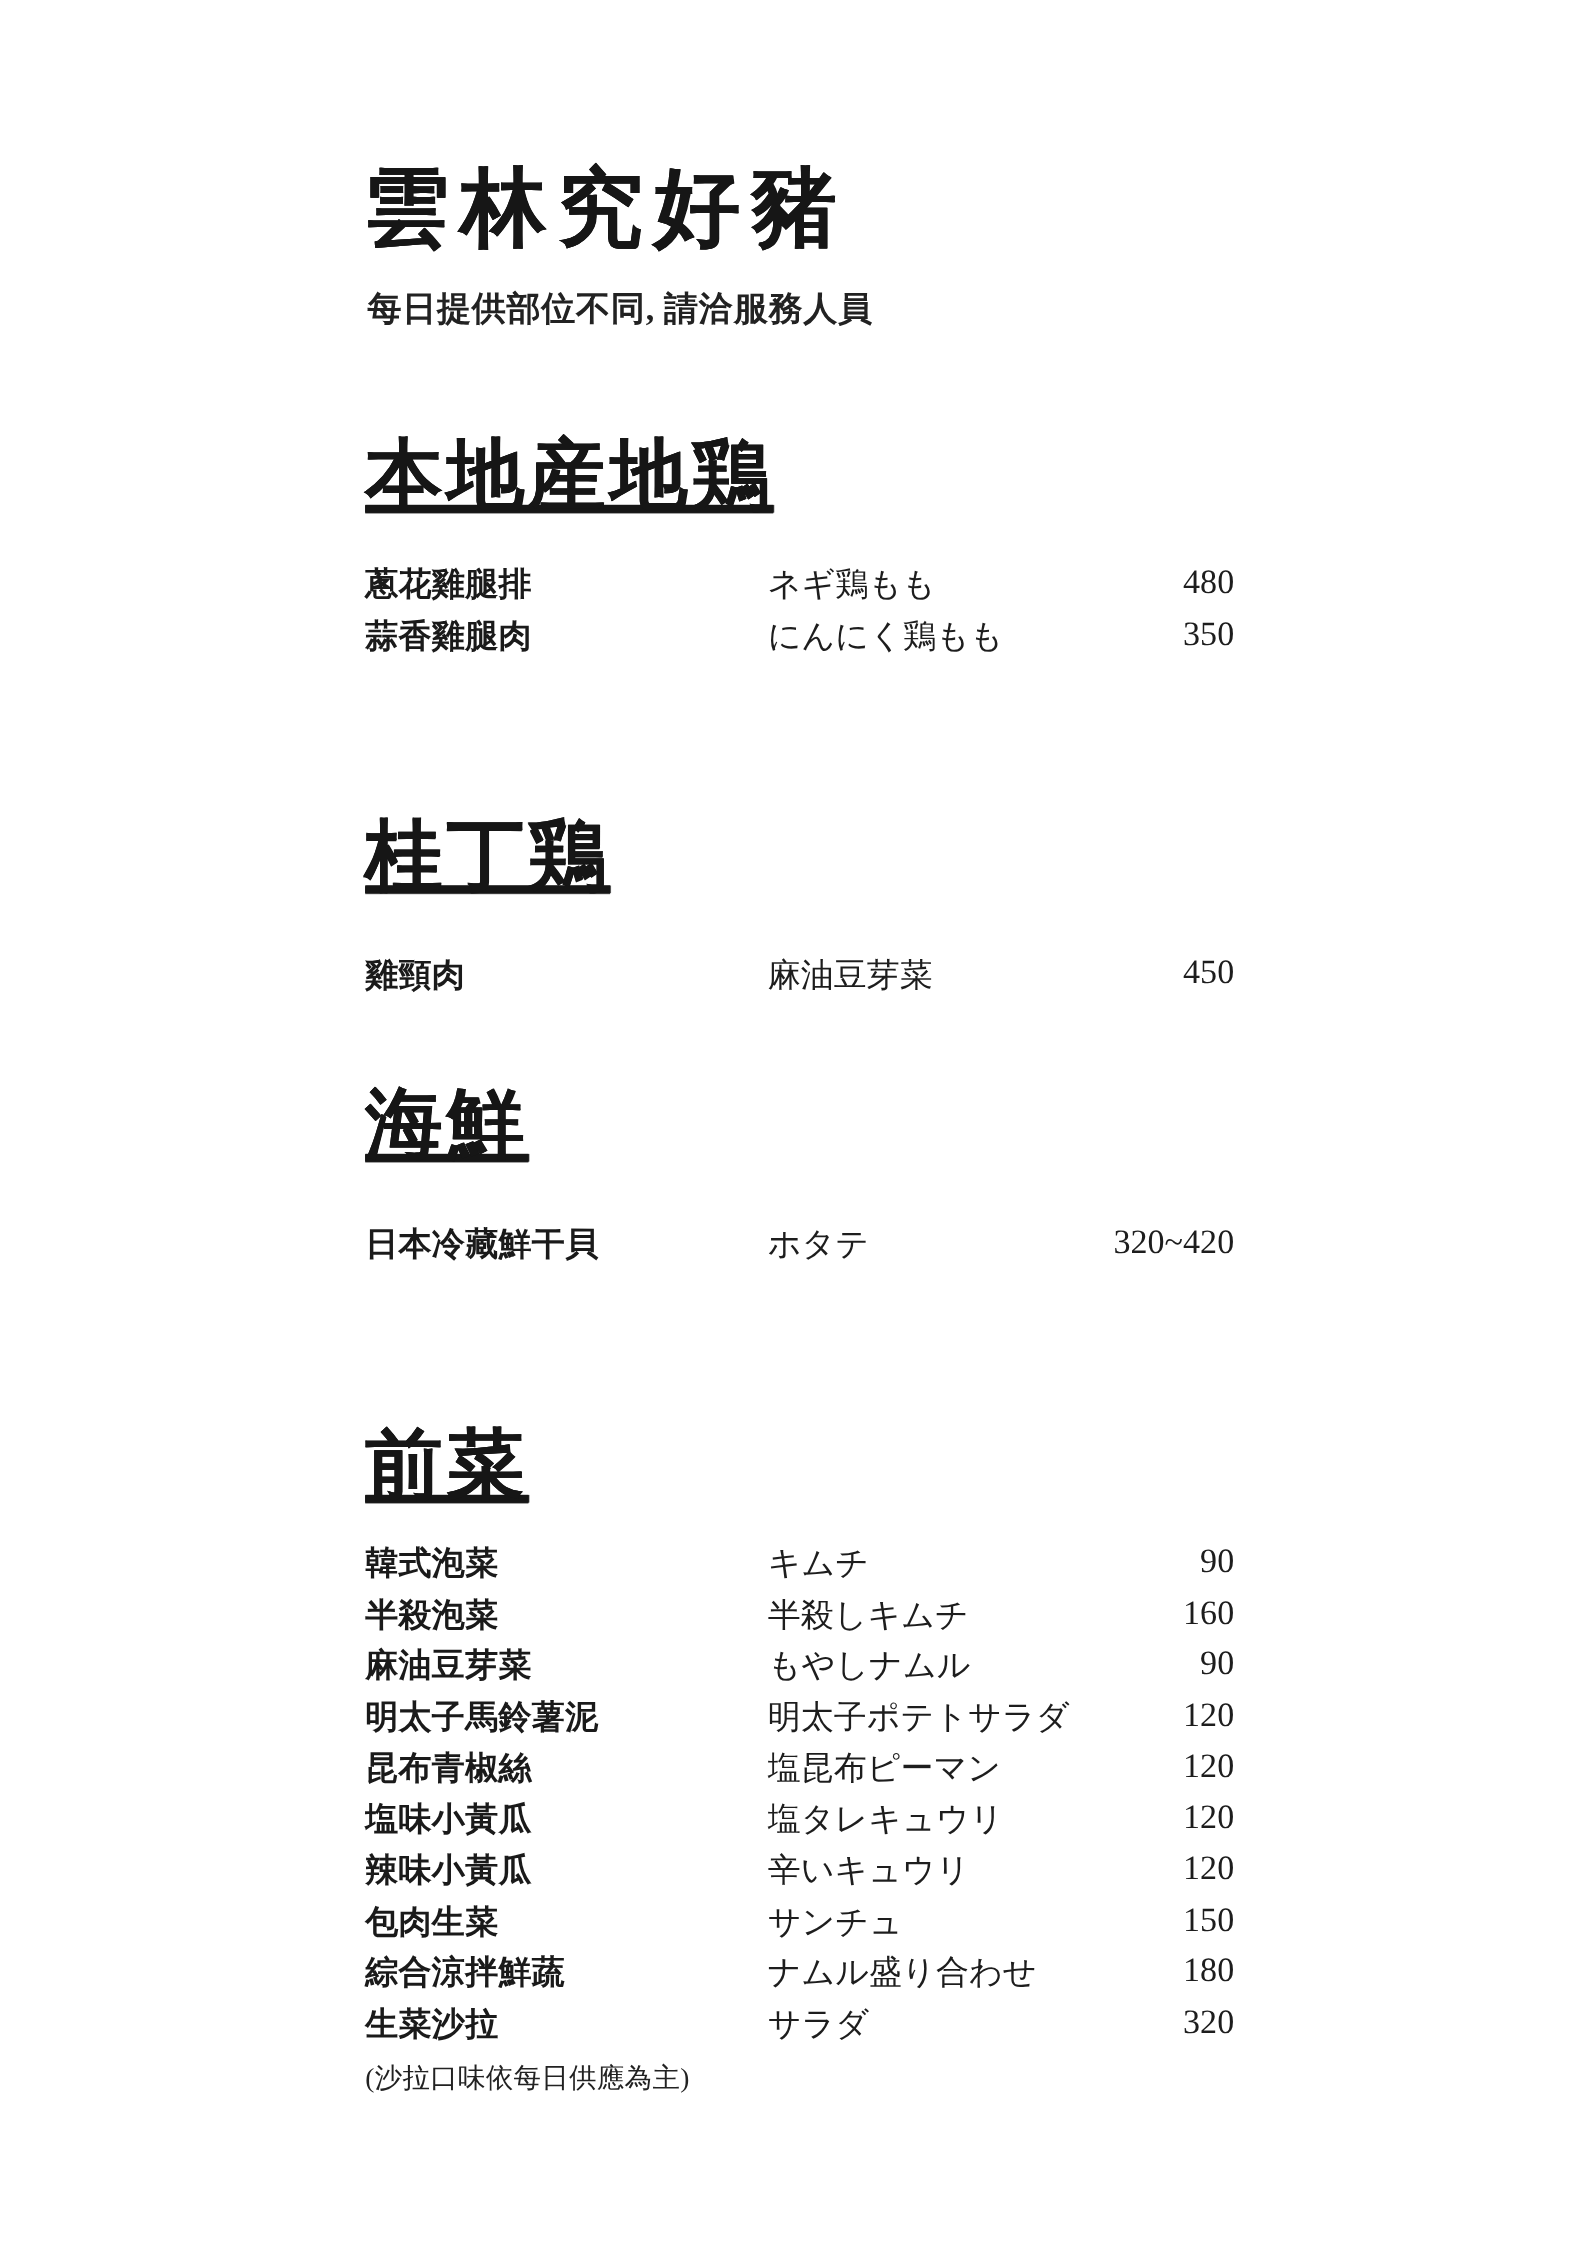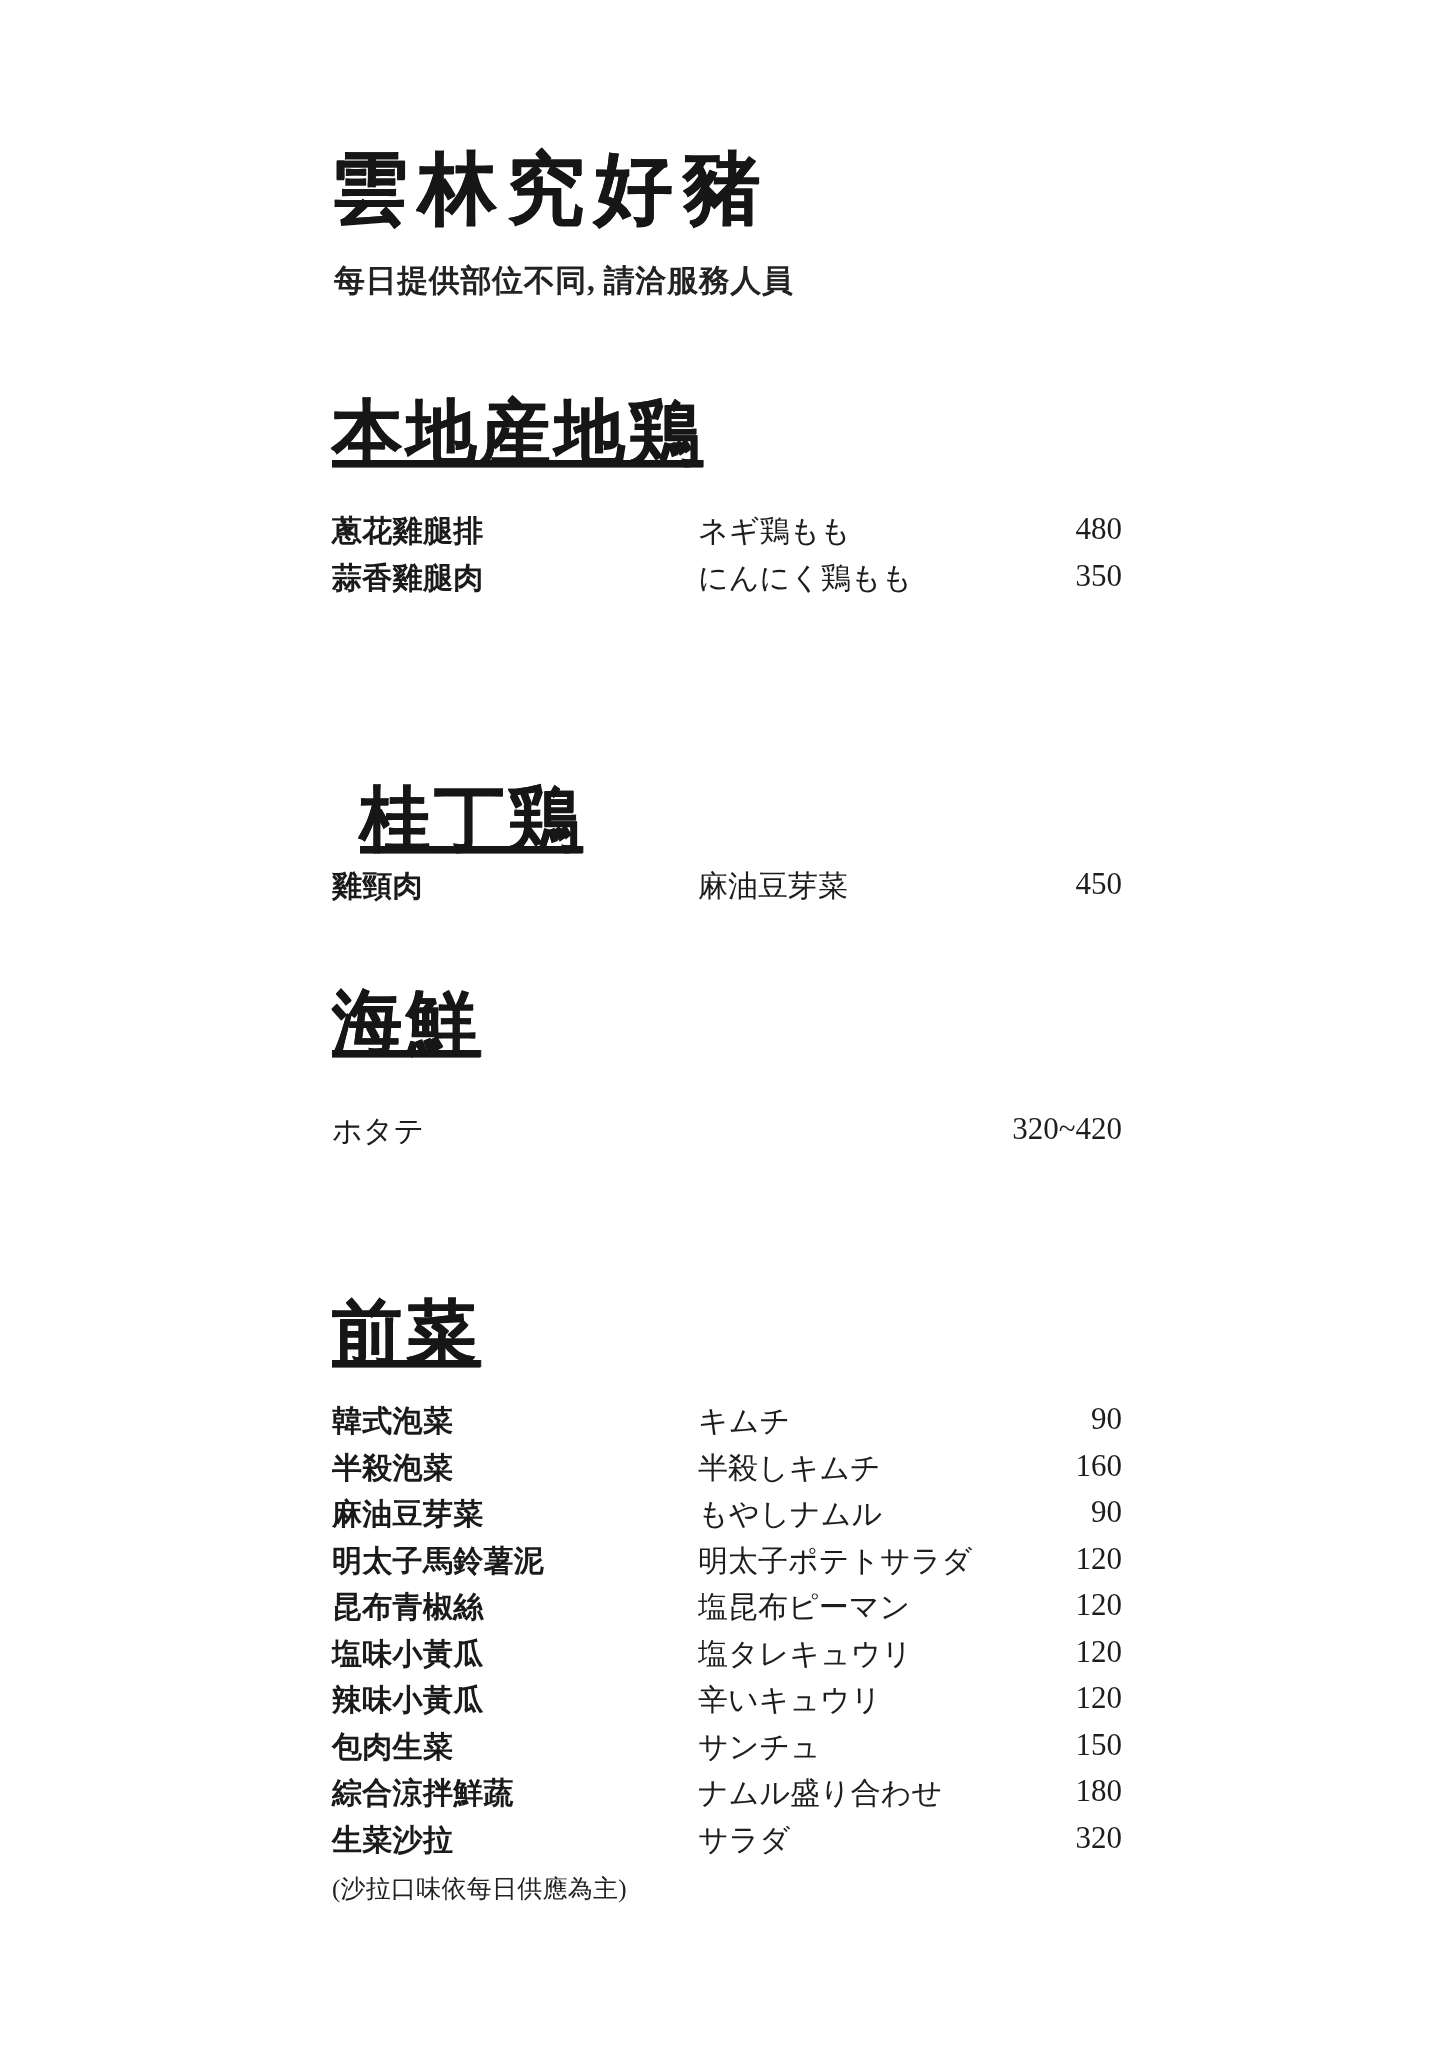--- a/index.html
+++ b/index.html
@@ -40,21 +40,21 @@
     color: #222222;
   }
 
   .sec-heading {
     position: absolute;
     left: 332px;
     font-size: 70px;
     text-decoration: underline;
   }
   .sec-heading.h0 { top: 398px; }
-  .sec-heading.h1 { top: 784px; margin-left: 28px; }
+  .sec-heading.h1 { top: 744px; }
   .sec-heading.h2 { top: 988px; }
   .sec-heading.h3 { top: 1298px; }
 
   .items {
     position: absolute;
     left: 332px;
     width: 790px;
   }
   .items.i0 { top: 511px; }
   .items.i1 { top: 866px; }
@@ -128,20 +128,21 @@
     <div class="menu-row">
       <span class="zh">雞頸肉</span>
       <span class="ja">麻油豆芽菜</span>
       <span class="price">450</span>
     </div>
   </div>
 
   <div class="sec-heading brush h2">海鮮</div>
   <div class="items i2">
     <div class="menu-row">
+      <span class="zh">日本冷藏鮮干貝</span>
       <span class="ja">ホタテ</span>
       <span class="price">320~420</span>
     </div>
   </div>
 
   <div class="sec-heading brush h3">前菜</div>
   <div class="items i3">
     <div class="menu-row">
       <span class="zh">韓式泡菜</span>
       <span class="ja">キムチ</span>

